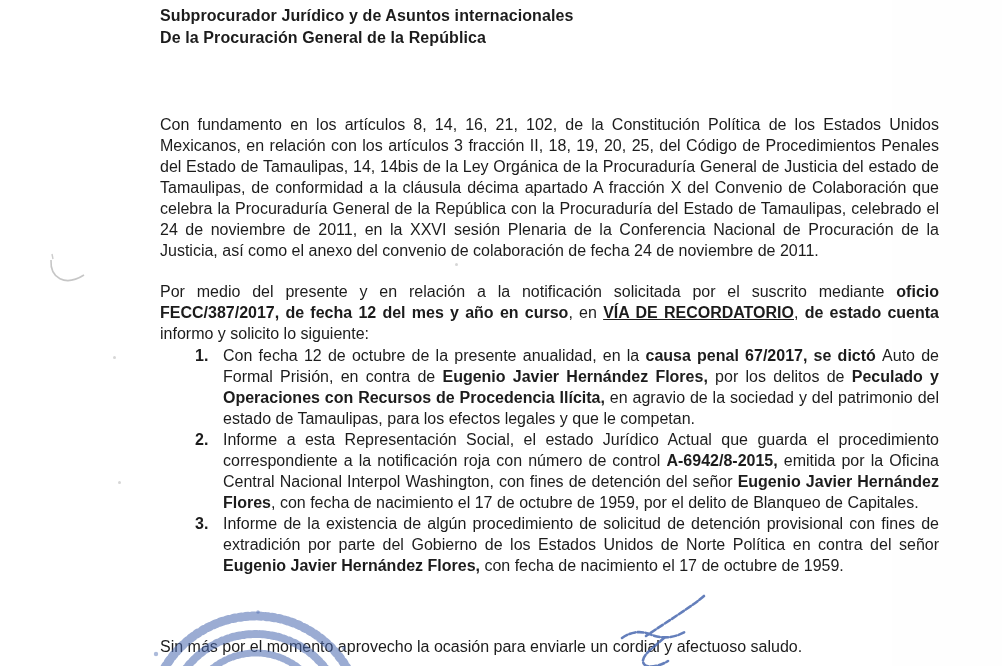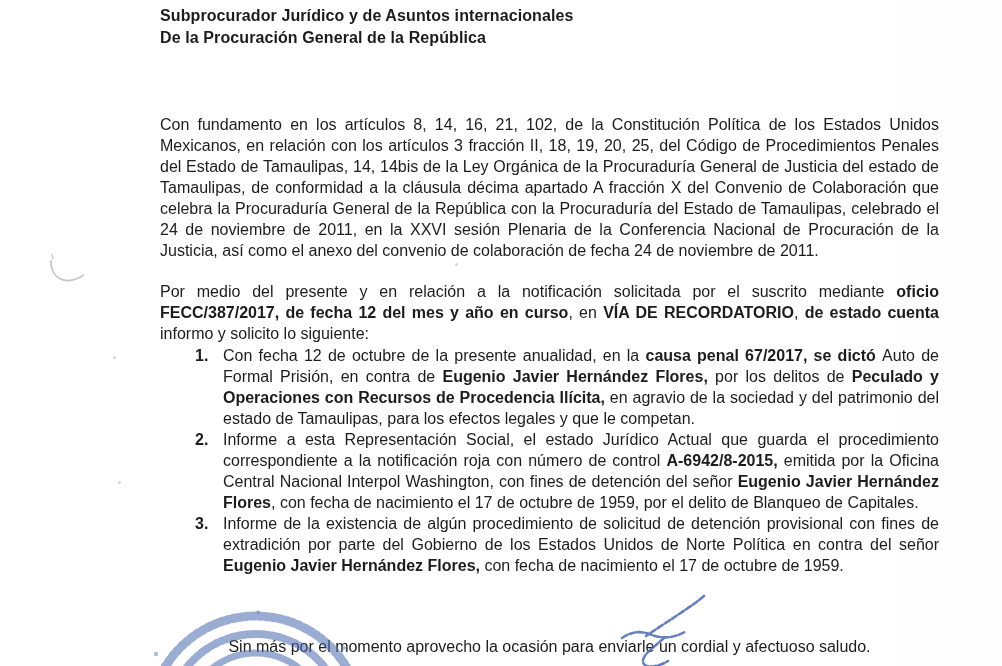--- a/index.html
+++ b/index.html
@@ -12,23 +12,23 @@
   .page{position:relative;width:892px;height:666px;background:#fff;}
   .doc{position:absolute;left:160px;top:0;width:779px;font-size:16px;line-height:21px;}
   .recipient{position:absolute;left:0;right:0;top:5px;font-weight:bold;line-height:22px;letter-spacing:.1px;}
   .recipient p{margin:0;}
   .para{position:absolute;left:0;right:0;margin:0;text-align:justify;}
   .p1{top:85px;margin-top:29px;}
   .p2{top:281px;}
   .list{position:absolute;top:345px;left:35px;width:744px;margin:0;padding:0;list-style:none;}
   .item{position:relative;padding-left:28px;text-align:justify;}
   .num{position:absolute;left:0;top:0;font-weight:bold;}
-  .closing{position:absolute;left:0;right:0;top:636px;margin:0;text-align:center;}
+  .closing{position:absolute;left:0;right:0;top:636px;margin:0;text-align:left;}
   .b{font-weight:bold;}
-  .u{}
+  .u{text-decoration:underline;}
   .stamp-svg{position:absolute;left:138px;top:604px;}
   .pen-svg{position:absolute;left:598px;top:586px;}
   .artifact-svg{position:absolute;left:38px;top:240px;}
   .speck{position:absolute;width:3px;height:3px;border-radius:50%;background:#b5b5b5;opacity:.55;}
 </style>
 </head>
 <body>
 
 <div class="page">
 

